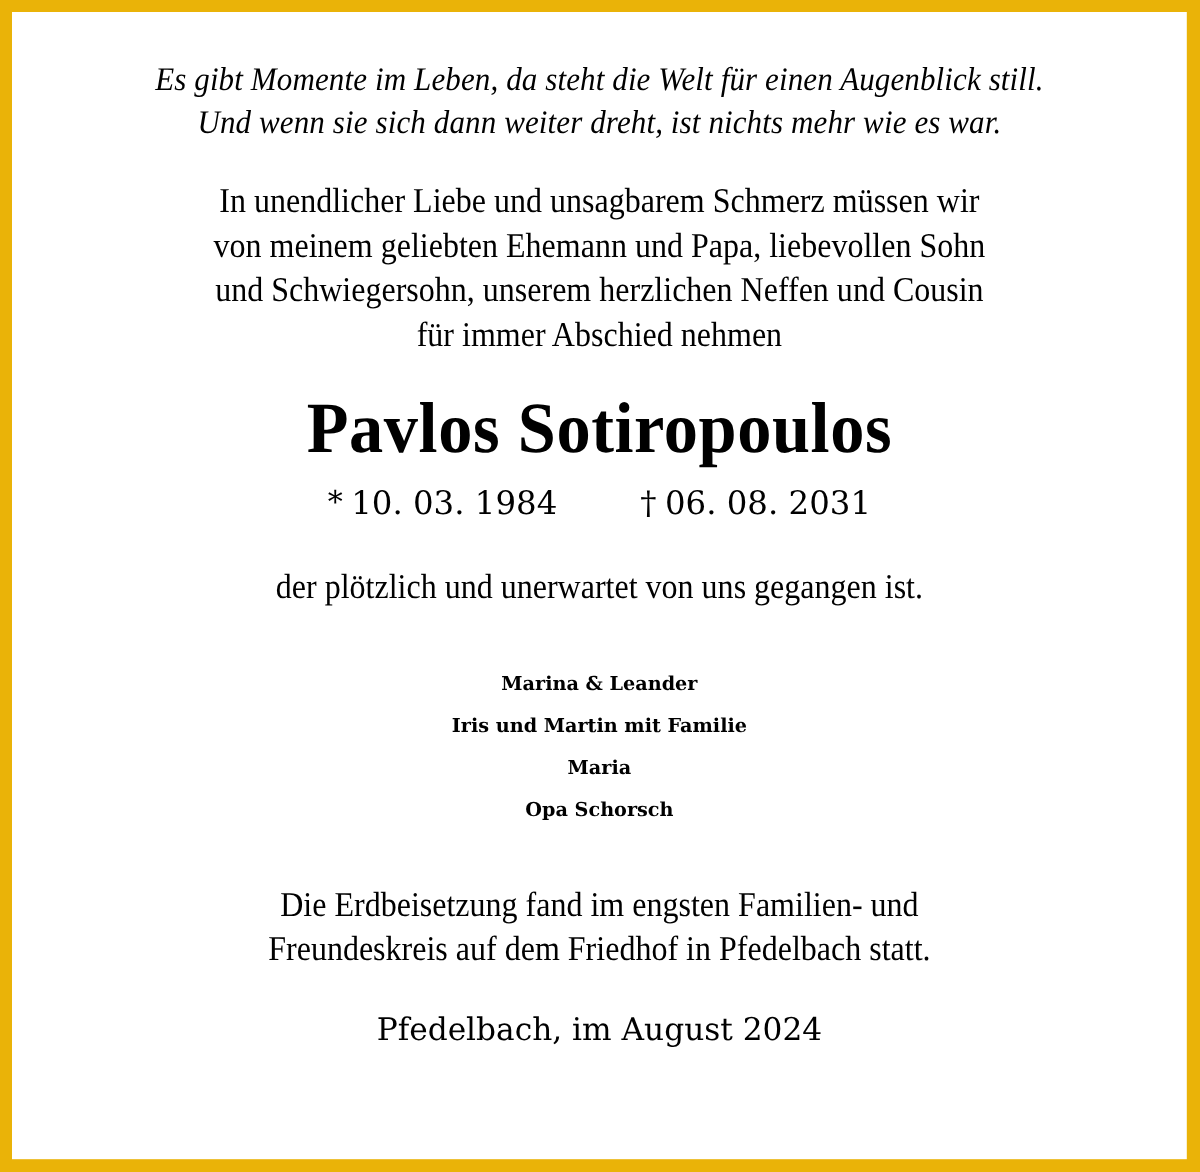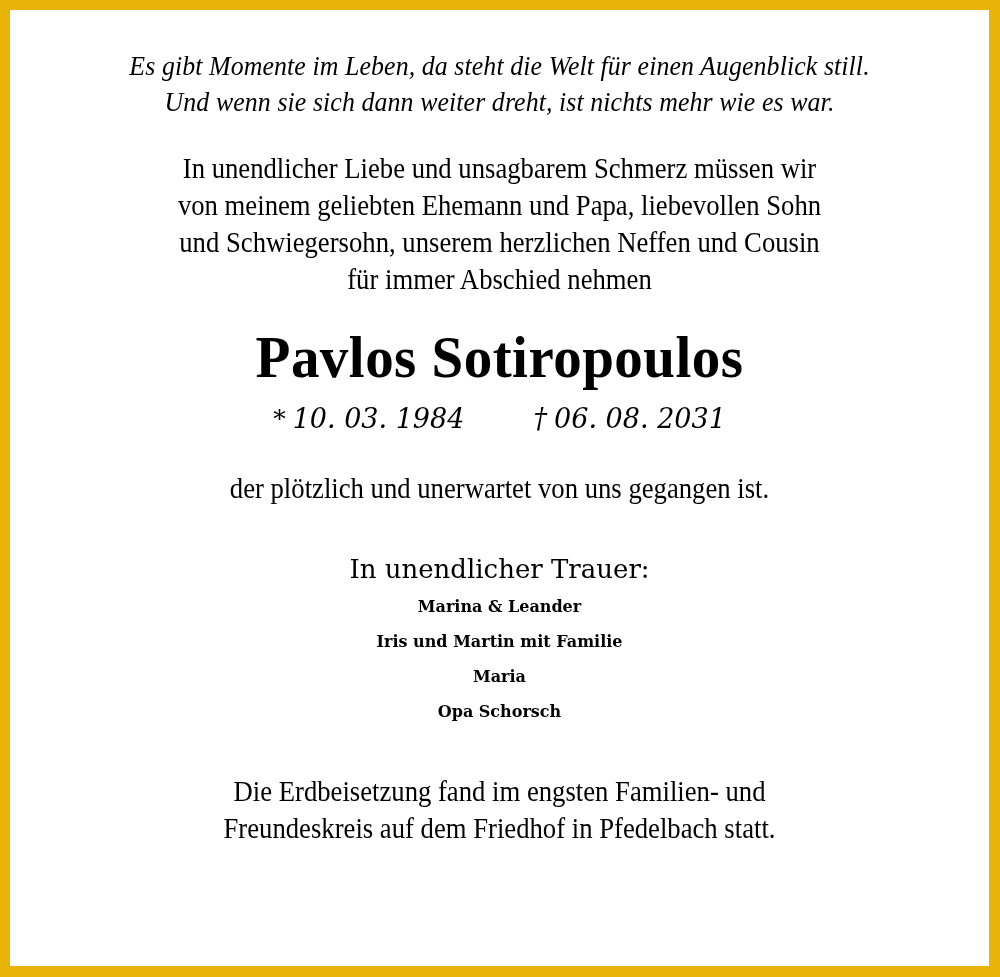--- a/index.html
+++ b/index.html
@@ -71,21 +71,21 @@
   }
 
   
   .dates-block {
     font-family: "DejaVu Serif", "Liberation Serif", serif;
     font-size: 27px;
     line-height: 34px;
     margin-top: 10px;
     white-space: nowrap;
   }
-  .dates-block .date-entry { display: inline-block; font-style: italic; }
+  .dates-block .date-entry { display: inline-block; }
   .dates-block .date-gap { display: inline-block; width: 52px; }
   .dates-block .symbol {
     display: inline-block;
     margin-right: 7px;
     font-family: "DejaVu Serif", "Liberation Serif", serif;
   }
   .dates-block .symbol.star { font-size: 25px; vertical-align: 1px; }
   .dates-block .symbol.cross { font-size: 27px; }
 
   .passing-block { margin-top: 34px; }
@@ -144,29 +144,29 @@
       <span class="date-entry">
         <span class="symbol cross">†</span><span>06. 08. 2031</span>
       </span>
     </div>
 
     <div class="body-block passing-block">
       <span class="line">der plötzlich und unerwartet von uns gegangen ist.</span>
     </div>
 
     <div class="mourners">
-      <div class="mourners-lead">In unendlicher Trauer:</div>
       <div class="mourners-list">
         <span class="line">Marina &amp; Leander</span>
         <span class="line">Iris und Martin mit Familie</span>
         <span class="line">Maria</span>
         <span class="line">Opa Schorsch</span>
       </div>
     </div>
 
     <div class="body-block funeral-block">
       <span class="line">Die Erdbeisetzung fand im engsten Familien- und</span>
       <span class="line">Freundeskreis auf dem Friedhof in Pfedelbach statt.</span>
     </div>
 
+    <div class="place-date">Pfedelbach, im August 2024</div>
 
   </div>
 </div>
 
 </body></html>

